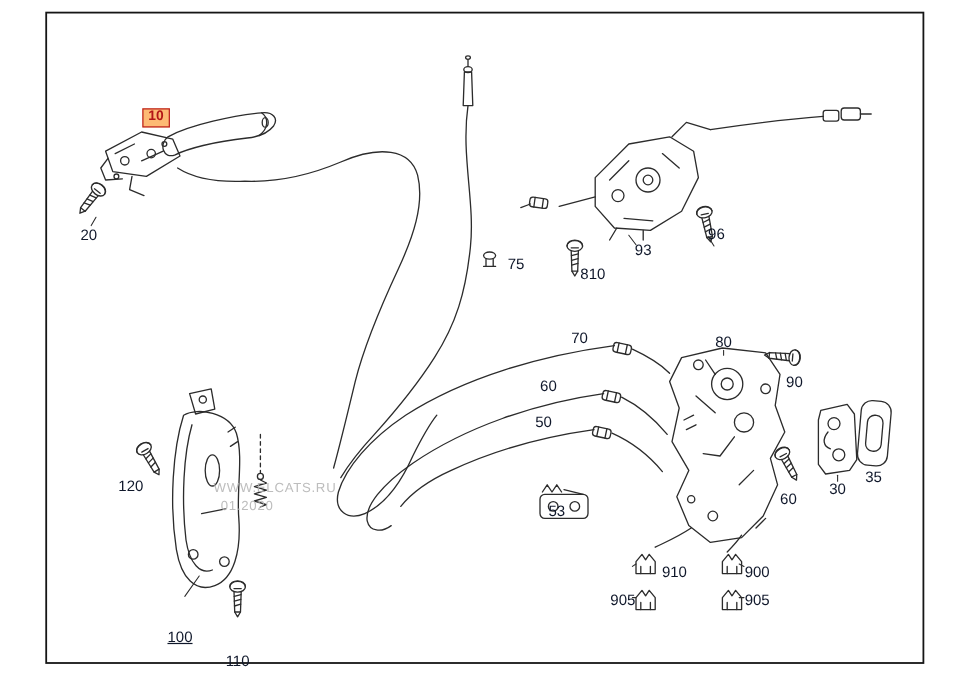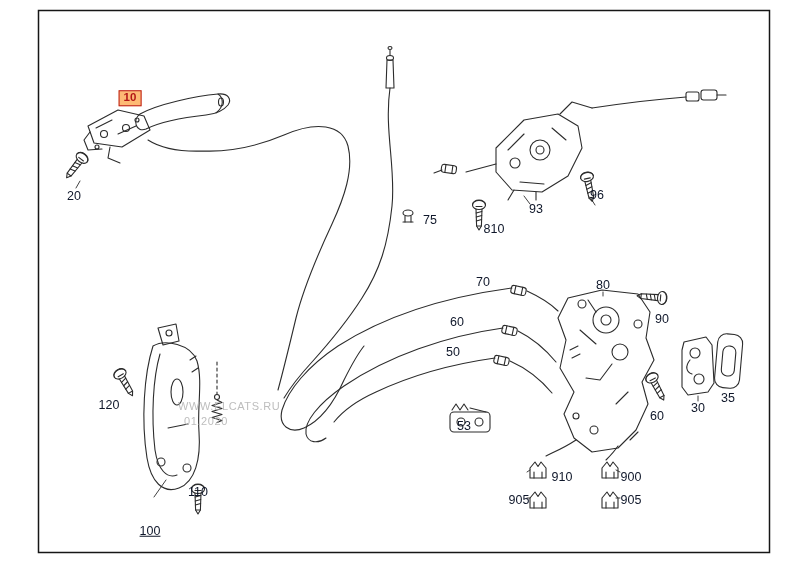--- a/index.html
+++ b/index.html
@@ -219,21 +219,21 @@
       <div class="part-label" style="left: 483px; top: 282px;">70</div>
       <div class="part-label" style="left: 457px; top: 322px;">60</div>
       <div class="part-label" style="left: 453px; top: 352px;">50</div>
       <div class="part-label" style="left: 603px; top: 285px;">80</div>
       <div class="part-label" style="left: 662px; top: 319px;">90</div>
       <div class="part-label" style="left: 698px; top: 408px;">30</div>
       <div class="part-label" style="left: 728px; top: 398px;">35</div>
       <div class="part-label" style="left: 657px; top: 416px;">60</div>
       <div class="part-label" style="left: 464px; top: 426px;">53</div>
       <div class="part-label" style="left: 150px; top: 531px; text-decoration: underline;">100</div>
-      <div class="part-label" style="left: 198px; top: 492px;">110</div>
+      <div class="part-label" style="left: 198px; top: 551px;">110</div>
       <div class="part-label" style="left: 109px; top: 405px;">120</div>
       <div class="part-label" style="left: 514px; top: 477px; margin-left: 48px;">910</div>
       <div class="part-label" style="left: 519px; top: 500px;">905</div>
       <div class="part-label" style="left: 631px; top: 477px;">900</div>
       <div class="part-label" style="left: 631px; top: 500px;">905</div>
     </div>
 
 </div>
 
 </body></html>

